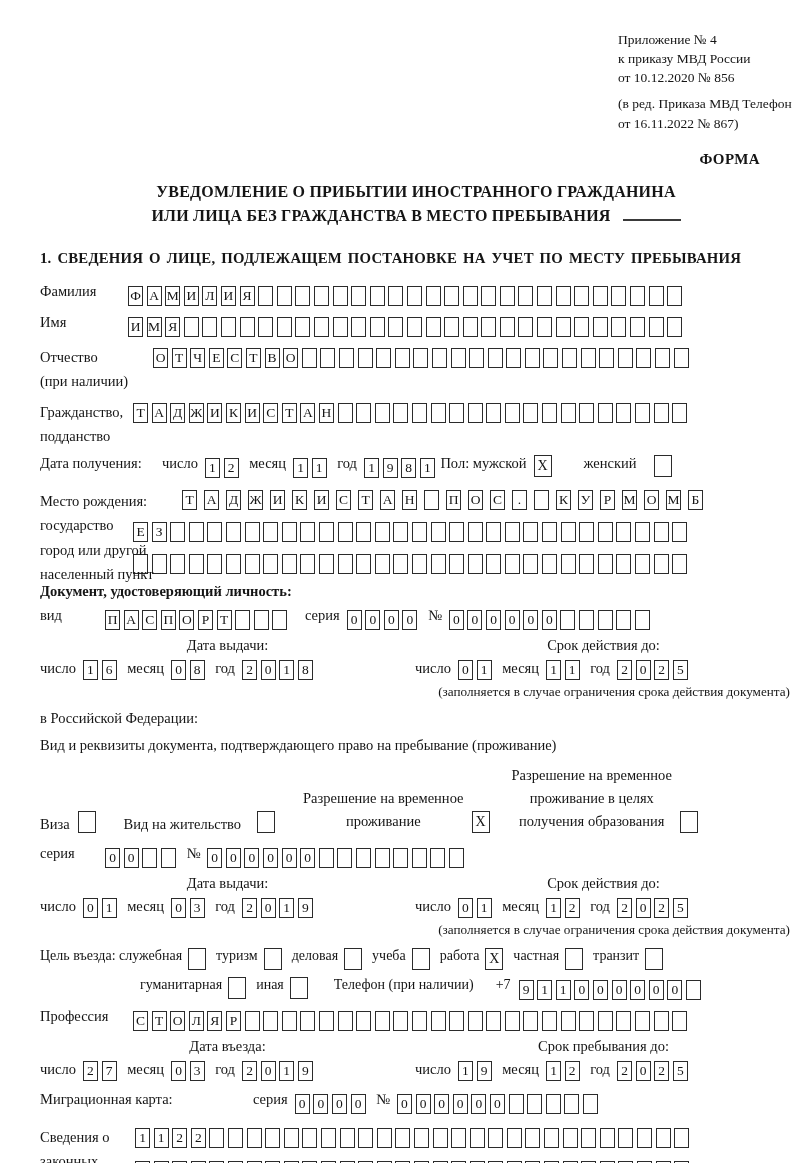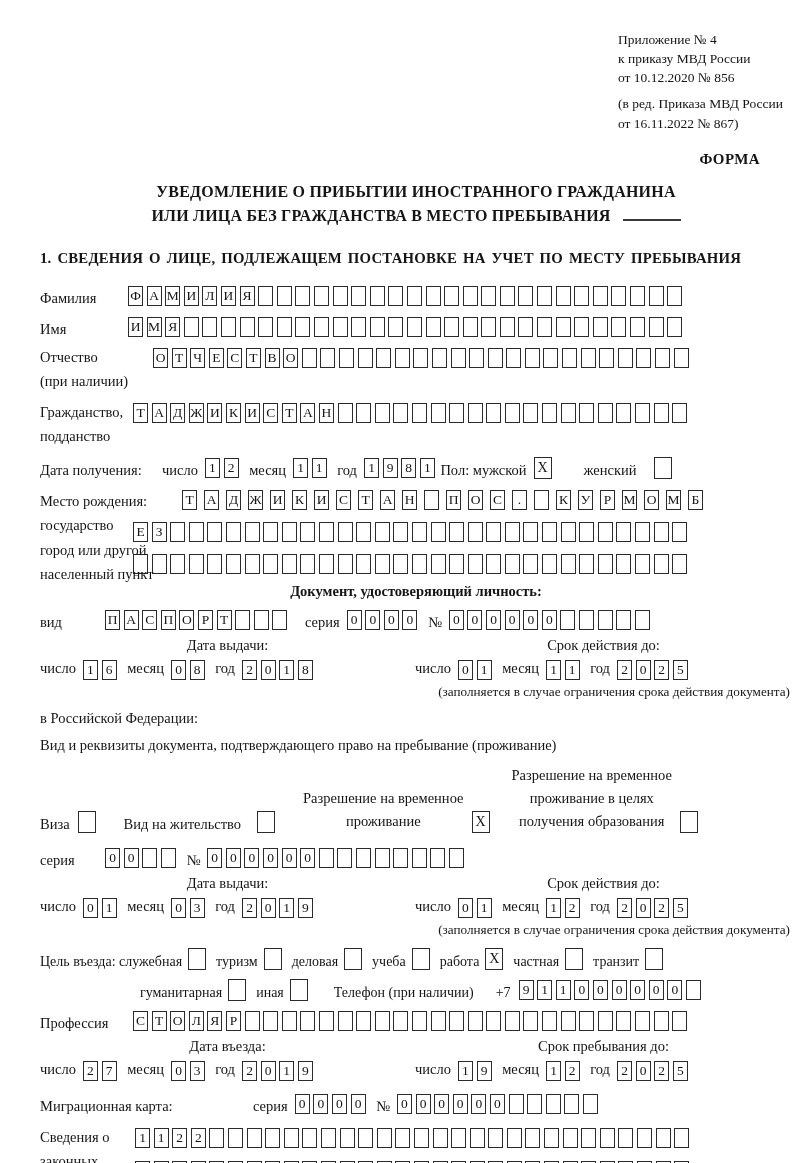--- a/index.html
+++ b/index.html
@@ -11,21 +11,21 @@
   }
   
   .annex { margin-left:578px; font-size:13.5px; line-height:1.42; }
   .annex .amend-gap { margin-top:7px; }
   .forma { text-align:right; padding-right:32px; font-weight:bold; font-size:15px; margin-top:18px; letter-spacing:0.4px; }
   .title { text-align:center; font-weight:bold; font-size:16px; line-height:1.5; margin-top:12px; letter-spacing:0.2px; }
   .blank-line { display:inline-block; width:58px; border-bottom:2.2px solid #3a3a3a; margin-left:12px; height:13px; }
   .section-heading { font-weight:bold; font-size:14.8px; margin-top:22px; letter-spacing:0.2px; word-spacing:2px; white-space:nowrap; }
 
   
-  .row { display:flex; align-items:flex-end; margin-top:7px; font-size:14.5px; }
+  .row { display:flex; align-items:flex-start; margin-top:7px; font-size:14.5px; }
   .row.top { align-items:flex-start; }
   .lbl { flex-shrink:0; }
   .w88 { width:88px; } .w113 { width:113px; } .w93 { width:93px; } .w65 { width:65px; }
   .two-line span { display:block; line-height:24px; }
 
   
   .cells { white-space:nowrap; line-height:24px; }
   .cell {
     display:inline-block; width:15px; height:20px; border:1.6px solid #2b2b2b;
     margin-right:3.6px; text-align:center; font-size:13.5px; line-height:18px;
@@ -43,21 +43,21 @@
   .dlbl.first { margin-left:0; }
 
   
   .bp-block { position:relative; margin-top:8px; font-size:14.5px; }
   .bp-labels { position:absolute; left:0; top:2px; line-height:24.5px; }
   .bp-rows { margin-left:93px; }
   .bp-rows .cells { display:block; margin-bottom:8px; }
   .bp-row1 { margin-left:49px; }
 
   
-  .doc-heading { text-align:center; font-weight:bold; font-size:14.5px; margin-top:6px; }
+  .doc-heading { font-weight:bold; font-size:14.5px; margin-top:6px; }
 
   
   .dates { display:flex; margin-top:6px; font-size:14.5px; }
   .dcol-l { width:375px; flex-shrink:0; }
   .dcol-r { flex:1; }
   .dhead { text-align:center; margin-bottom:3px; }
   .dcells { display:flex; align-items:center; }
   .note { text-align:right; font-size:13.2px; margin-top:3px; padding-right:2px; }
 
   .plain { margin:10px 0 0 0; font-size:14.5px; }
@@ -86,21 +86,21 @@
 </style>
 </head>
 <body>
 
 <div class="page">
 
   <div class="annex">
     <div>Приложение № 4</div>
     <div>к приказу МВД России</div>
     <div>от 10.12.2020 № 856</div>
-    <div class="amend-gap">(в ред. Приказа МВД России</div>
+    <div class="amend-gap">(в ред. Приказа МВД Телефон</div>
     <div>от 16.11.2022 № 867)</div>
   </div>
 
   <div class="forma">ФОРМА</div>
 
   <div class="title">
     <div>УВЕДОМЛЕНИЕ О ПРИБЫТИИ ИНОСТРАННОГО ГРАЖДАНИНА</div>
     <div><span>ИЛИ ЛИЦА БЕЗ ГРАЖДАНСТВА В МЕСТО ПРЕБЫВАНИЯ</span><span class="blank-line"></span></div>
   </div>
 

